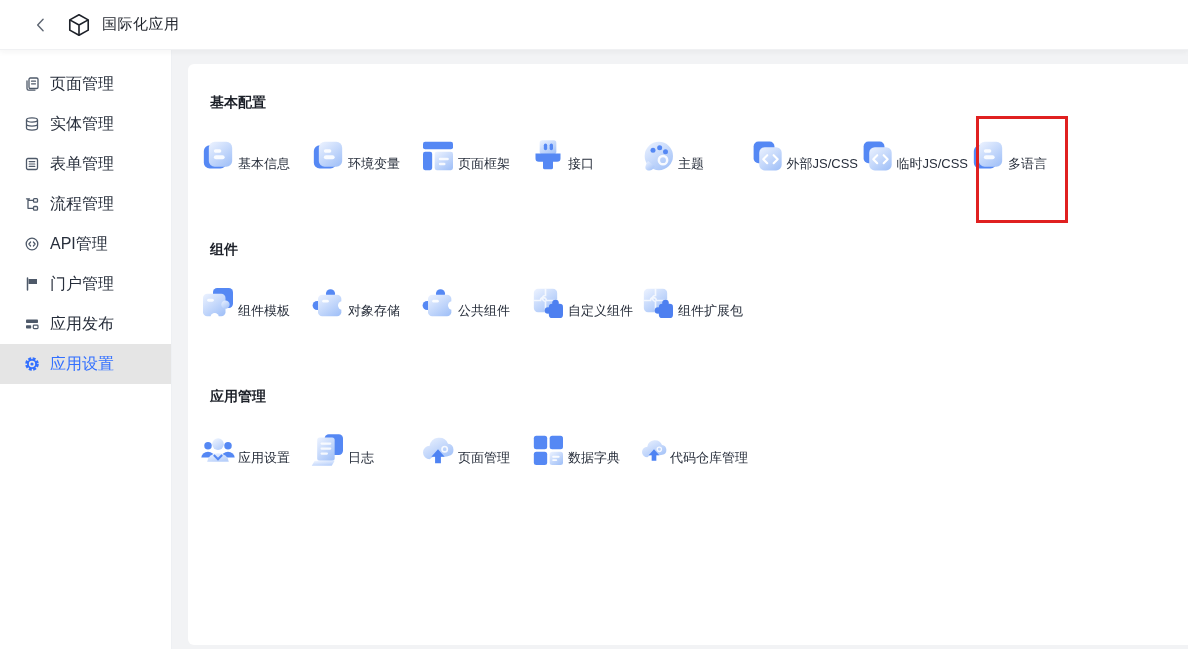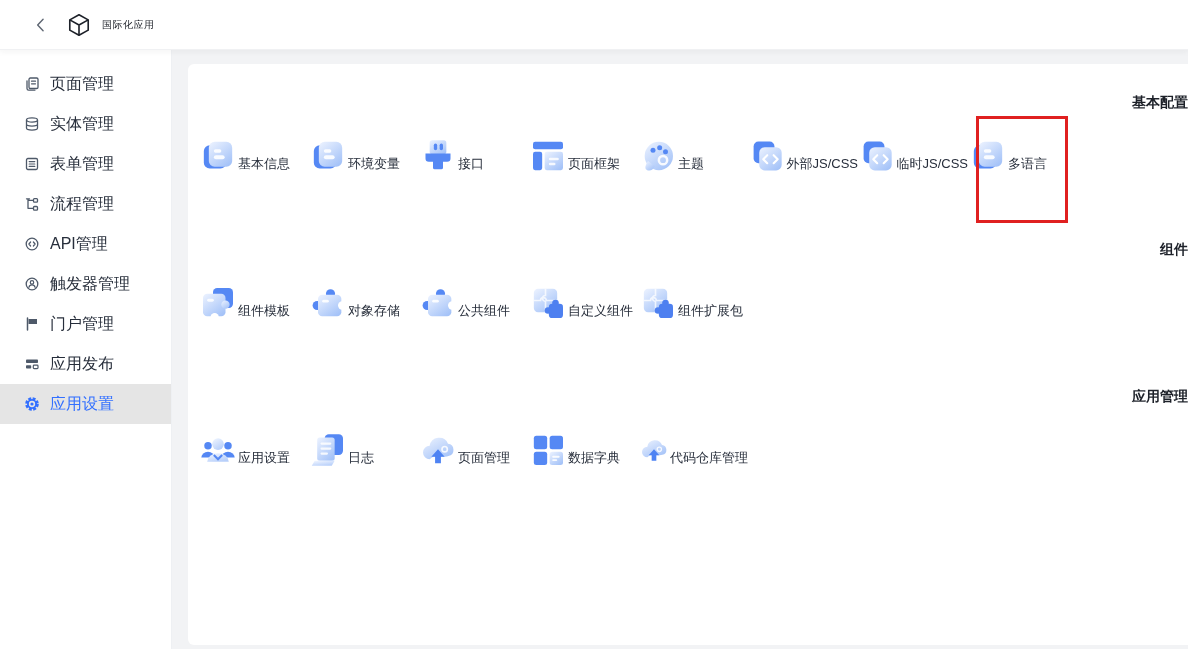--- a/index.html
+++ b/index.html
@@ -10,42 +10,42 @@
   }
   
   .topbar {
     height:50px; background:#fff; display:flex; align-items:center;
     padding-left:30px; position:relative; z-index:5;
     border-bottom:1px solid #f0f1f3;
     box-shadow:0 2px 6px rgba(31,35,41,.05);
   }
   .back-btn { width:22px; height:22px; display:flex; align-items:center; justify-content:center; cursor:pointer; margin-right:14px; }
   .app-cube { width:26px; height:26px; margin-right:10px; }
-  .app-title { font-size:10px; font-weight:500; color:#1d2129; letter-spacing:.5px; }
+  .app-title { font-size:15px; font-weight:500; color:#1d2129; letter-spacing:.5px; }
 
   
   .layout { display:flex; height:599px; }
   .sidebar {
     width:172px; background:#fff; border-right:1px solid #eef0f3;
     padding-top:14px; flex-shrink:0;
   }
   .menu-item {
     height:40px; display:flex; align-items:center; gap:10px;
     padding-left:24px; font-size:16px; color:#272e3b; cursor:pointer;
   }
   .menu-item .mi { width:16px; height:16px; color:#4e5969; flex-shrink:0; }
   .menu-item.selected { background:#e5e5e5; color:#3370ff; }
   .menu-item.selected .mi { color:#3370ff; }
 
   .content { flex:1; }
   .card {
     background:#fff; margin:14px 0 4px 16px; height:581px;
     border-radius:6px 0 0 6px; padding:28px 0 0 22px;
   }
-  .section { margin-bottom:63px;text-align:right; }
+  .section { margin-bottom:63px; }
   .section-title { font-size:14px; font-weight:700; color:#1d2129; line-height:20px; margin-bottom:24px; }
   .grid { display:flex; margin-left:-12px; }
   .cell {
     width:110px; display:flex; flex-direction:row; align-items:center;
     position:relative; cursor:pointer;
   }
   .ic { width:40px; height:40px; display:block; }
   .cell-label { margin-top:15px; font-size:13px; line-height:18px; color:#272e3b; white-space:nowrap; }
   .red-highlight {
     position:absolute; left:8px; top:-20px; width:92px; height:107px;
@@ -252,26 +252,20 @@
       <span>流程管理</span>
     </div>
     <div class="menu-item">
       <svg class="mi">
           <use href="#sb-api"></use>
         </svg>
       <span>API管理</span>
     </div>
     <div class="menu-item">
       <svg class="mi">
-          <use href="#sb-trigger"></use>
-        </svg>
-      <span>触发器管理</span>
-    </div>
-    <div class="menu-item">
-      <svg class="mi">
           <use href="#sb-portal"></use>
         </svg>
       <span>门户管理</span>
     </div>
     <div class="menu-item">
       <svg class="mi">
           <use href="#sb-publish"></use>
         </svg>
       <span>应用发布</span>
     </div>
@@ -296,29 +290,29 @@
             <div class="cell-label">基本信息</div>
           </div>
           <div class="cell">
             <svg class="ic">
                 <use href="#sym-doc"></use>
               </svg>
             <div class="cell-label">环境变量</div>
           </div>
           <div class="cell">
             <svg class="ic">
+                <use href="#sym-layout"></use>
+              </svg>
+            <div class="cell-label">页面框架</div>
+          </div>
+          <div class="cell">
+            <svg class="ic">
                 <use href="#sym-plug"></use>
               </svg>
             <div class="cell-label">接口</div>
-          </div>
-          <div class="cell">
-            <svg class="ic">
-                <use href="#sym-layout"></use>
-              </svg>
-            <div class="cell-label">页面框架</div>
           </div>
           <div class="cell">
             <svg class="ic">
                 <use href="#sym-palette"></use>
               </svg>
             <div class="cell-label">主题</div>
           </div>
           <div class="cell">
             <svg class="ic">
                 <use href="#sym-code"></use>

